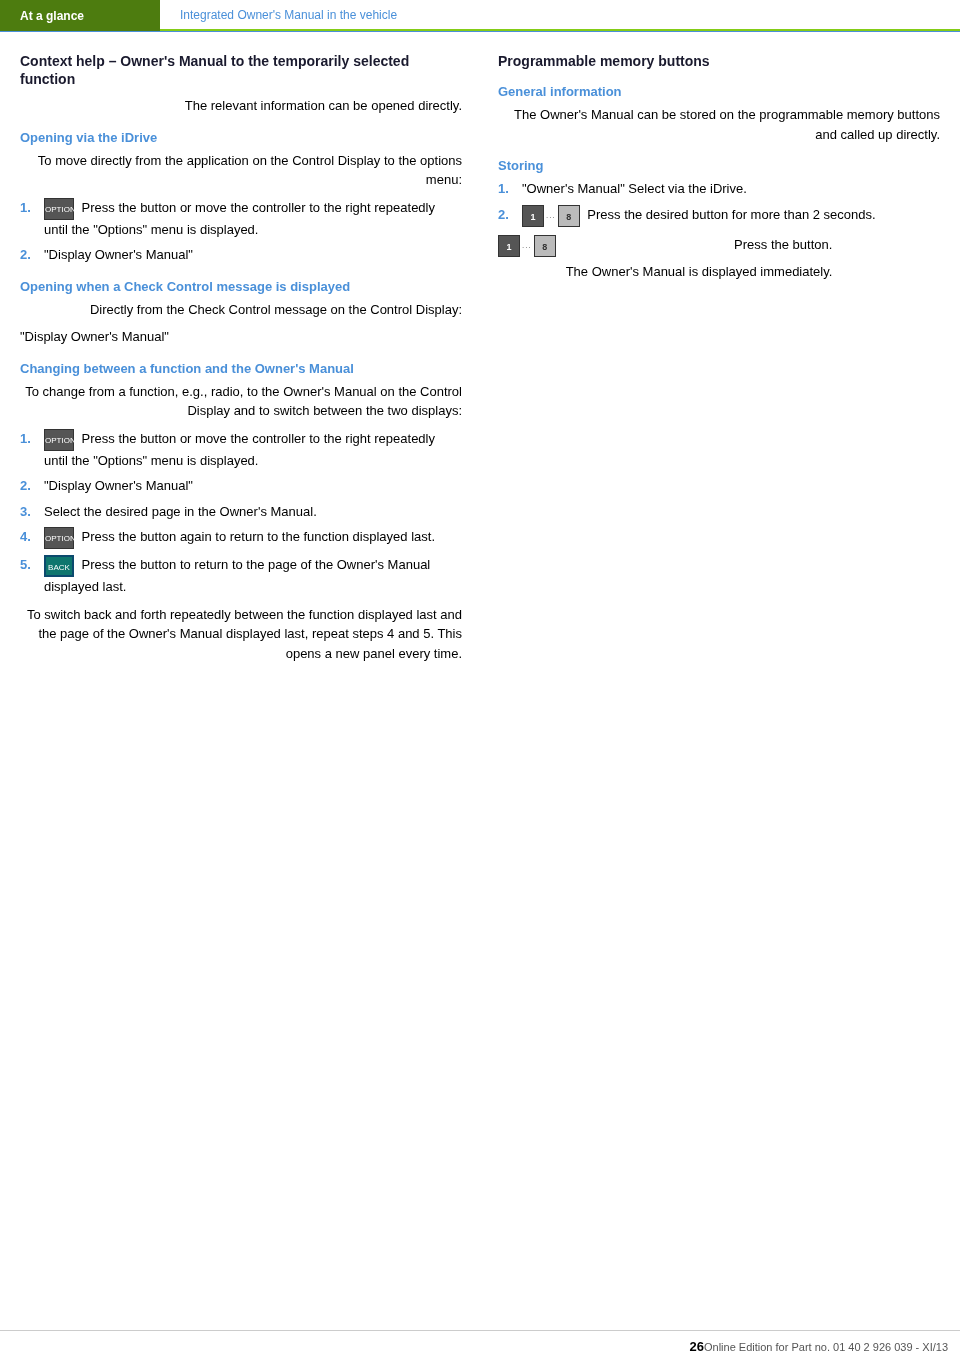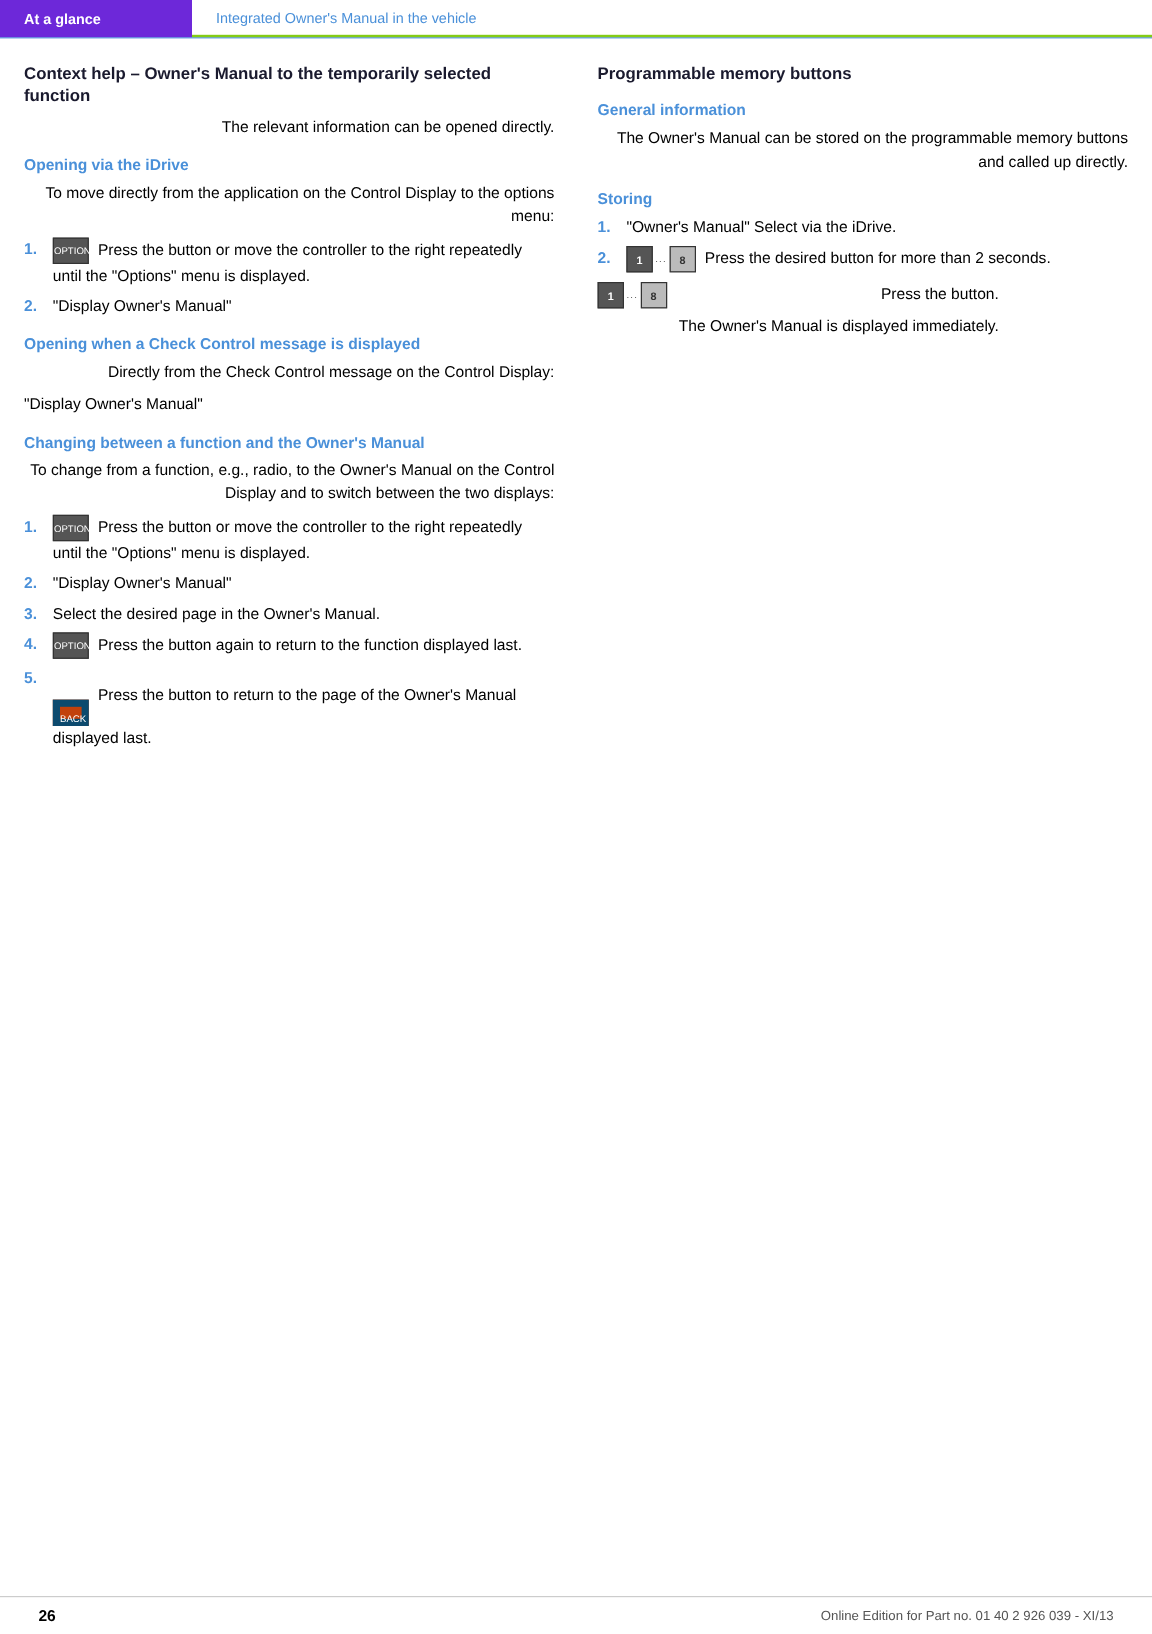--- a/index.html
+++ b/index.html
@@ -12,21 +12,21 @@
       min-height: 1362px;
     }
 
     
     .header {
       display: flex;
       height: 32px;
       border-bottom: 1px solid #4a90d9;
     }
     .header-left {
-      background: #6d28d9;
+      background: #4d7c0f;
       color: #fff;
       font-size: 12px;
       font-weight: bold;
       padding: 0 20px;
       display: flex;
       align-items: center;
       min-width: 160px;
     }
     .header-right {
       color: #4a90d9;
@@ -115,23 +115,22 @@
       font-weight: normal;
       text-align: center;
       line-height: 22px;
       margin-right: 4px;
       vertical-align: middle;
       border: 1px solid #333;
       flex-shrink: 0;
     }
 
     .btn-icon-back {
-      background: #c2410c;
-      border: 6px solid #0c4a6e;
-      margin-top: 28px;
+      background: #0f766e;
+      border: 2px solid #0c4a6e;
     }
 
     .btn-icon-num {
       display: inline-flex;
       align-items: center;
       margin-right: 4px;
       vertical-align: middle;
       flex-shrink: 0;
     }
 
@@ -160,23 +159,23 @@
       color: #555;
     }
 
     
     .footer {
       position: fixed;
       bottom: 0;
       left: 0;
       width: 960px;
       display: flex;
-      justify-content: space-between;
+      justify-content: flex-end;
       align-items: center;
-      padding: 8px 32px;
+      padding: 8px 12px;
       border-top: 1px solid #ccc;
       background: #fff;
     }
 
     .footer-page {
       font-size: 13px;
       font-weight: bold;
       color: #000;
     }
 
@@ -258,20 +257,21 @@
       </li>
       <li>
         <span class="list-number" style="color:#4a90d9;font-weight:bold;">5.</span>
         <span class="list-content">
           <span class="btn-icon btn-icon-back">BACK</span>
           Press the button to return to the page of the Owner's Manual displayed last.
         </span>
       </li>
     </ul>
 
+    <div class="body-text">To switch back and forth repeatedly between the function displayed last and the page of the Owner's Manual displayed last, repeat steps 4 and 5. This opens a new panel every time.</div>
   </div>
 
   <div class="right-col">
 
     <div class="section-title">Programmable memory buttons</div>
 
     <div class="subsection-title">General information</div>
     <div class="body-text">The Owner's Manual can be stored on the programmable memory buttons and called up directly.</div>
 
     <div class="subsection-title">Storing</div>

